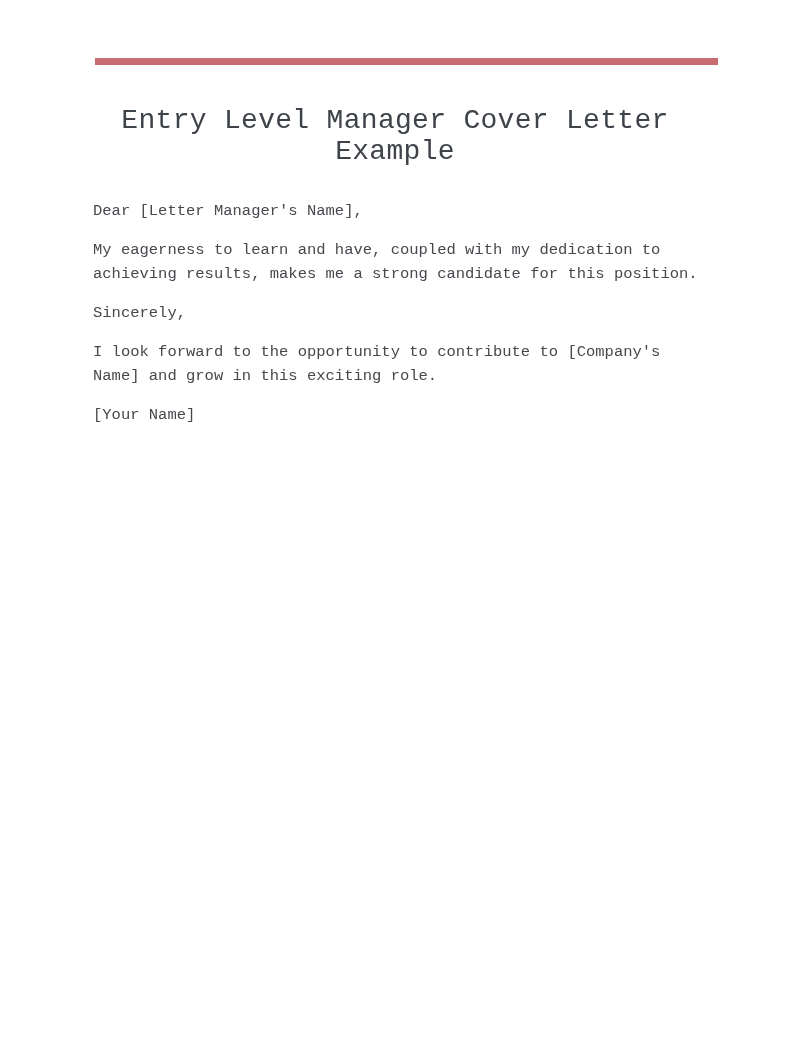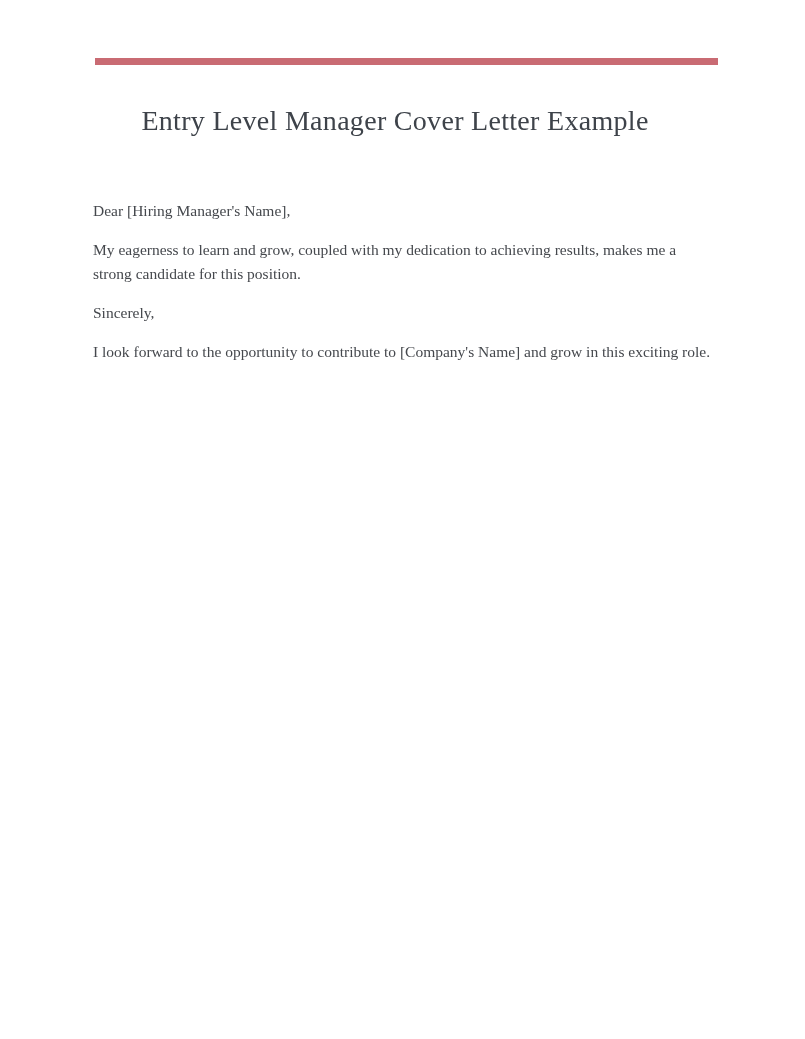--- a/index.html
+++ b/index.html
@@ -5,21 +5,21 @@
   html, body {
     margin: 0;
     padding: 0;
     background: #ffffff;
   }
   .page {
     position: relative;
     width: 805px;
     height: 1039px;
     background: #ffffff;
-    font-family: Liberation Serif, serif;
+    font-family: Liberation Mono, monospace;
     overflow: hidden;
   }
   .accent-bar {
     position: absolute;
     left: 95px;
     top: 58px;
     width: 623px;
     height: 7px;
     background: #c96b73; 
   }
@@ -50,23 +50,24 @@
 </style>
 </head>
 <body>
 
 <div class="page">
   <div class="accent-bar" style="background: rgb(201, 107, 115);"></div>
 
   <h1 class="doc-title">Entry Level Manager Cover Letter Example</h1>
 
   <div class="letter">
-    <p>Dear [Hiring Manager's Name],</p>
+    <p>Dear [Letter Manager's Name],</p>
 
 
-    <p>My eagerness to learn and grow, coupled with my dedication to achieving results, makes me a strong candidate for this position.</p>
+    <p>My eagerness to learn and have, coupled with my dedication to achieving results, makes me a strong candidate for this position.</p>
 
     <p>Sincerely,</p>
 
     <p>I look forward to the opportunity to contribute to [Company's Name] and grow in this exciting role.</p>
 
+    <p>[Your Name]</p>
   </div>
 </div>
 
 </body></html>

